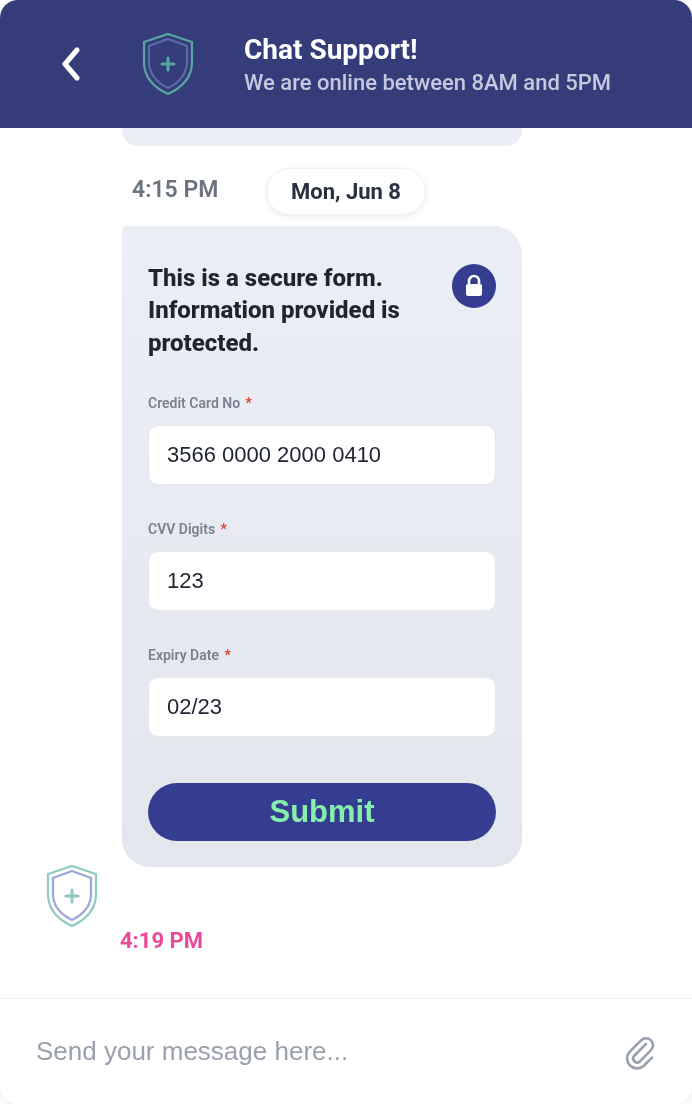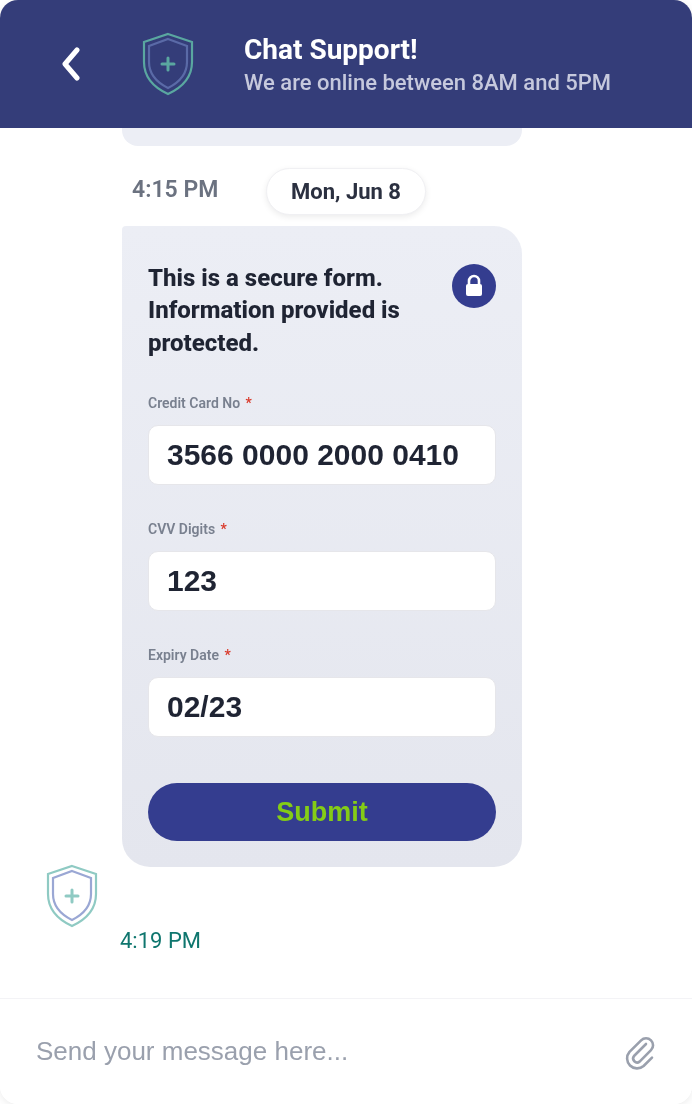--- a/index.html
+++ b/index.html
@@ -22,26 +22,26 @@
   .date-chip { position: absolute; left: 50%; transform: translateX(-50%); top: 40px; background: #fff; border: 1px solid #f0f0f3; padding: 10px 24px; border-radius: 999px; font-size: 22px; font-weight: 700; color: #2b3040; box-shadow: 0 2px 6px rgba(0,0,0,0.08); }
 
   .form-card { position: absolute; left: 122px; top: 98px; width: 400px; background: linear-gradient(#eceef5,#e4e6ee); border-radius: 28px; border-top-left-radius: 4px; padding: 36px 26px 26px 26px; }
   .form-head { display: flex; align-items: flex-start; gap: 14px; }
   .form-head-text { font-size: 24px; font-weight: 800; line-height: 1.35; color: #1f2433; flex: 1; }
   .lock-badge { width: 44px; height: 44px; border-radius: 50%; background: #343d8f; display: flex; align-items: center; justify-content: center; flex-shrink: 0; margin-top: 2px; }
 
   .field { margin-top: 36px; }
   .field-label { font-size: 14px; font-weight: 600; color: #79808f; }
   .req { color: #d93a2b; margin-left: 2px; }
-  .field-input { margin-top: 14px; width: 100%; height: 60px; border-radius: 10px; border: 1px solid #e6e6ea; background: #fff; padding: 0 18px; font-size: 30px; font-weight: 700; color: #1f2433; outline: none; }
+  .field-input { margin-top: 14px; width: 100%; height: 60px; border-radius: 10px; border: 1px solid #e6e6ea; background: #fff; padding: 0 18px; font-size: 22px; font-weight: 400; color: #1f2433; outline: none; }
 
-  .submit-btn { margin-top: 46px; width: 100%; height: 58px; border-radius: 999px; background: #343d8f; color: #84cc16; font-size: 27px; font-weight: 700; border: none; cursor: pointer; }
+  .submit-btn { margin-top: 46px; width: 100%; height: 58px; border-radius: 999px; background: #343d8f; color: #86efac; font-size: 31px; font-weight: 700; border: none; cursor: pointer; }
 
   .avatar { position: absolute; left: 40px; top: 736px; width: 64px; height: 64px; display:flex; align-items:center; justify-content:center; }
-  .ts2 { position: absolute; left: 120px; top: 800px; font-size: 22px; font-weight: 400; color: #0f766e; text-align: center; }
+  .ts2 { position: absolute; left: 120px; top: 800px; font-size: 22px; font-weight: 700; color: #ec4899; text-align: center; }
 
   
   .composer { height: 106px; border-top: 1px solid #f3f3f6; display: flex; align-items: center; padding: 0 28px 0 36px; gap: 16px; background: #fff; }
   .composer-input { flex: 1; border: none; outline: none; font-size: 26px; color: #30343f; background: transparent; }
   .composer-input::placeholder { color: #9aa0ad; }
   .attach-btn { width: 48px; height: 48px; display: flex; align-items: center; justify-content: center; cursor: pointer; }
 </style>
 </head>
 <body>
 

